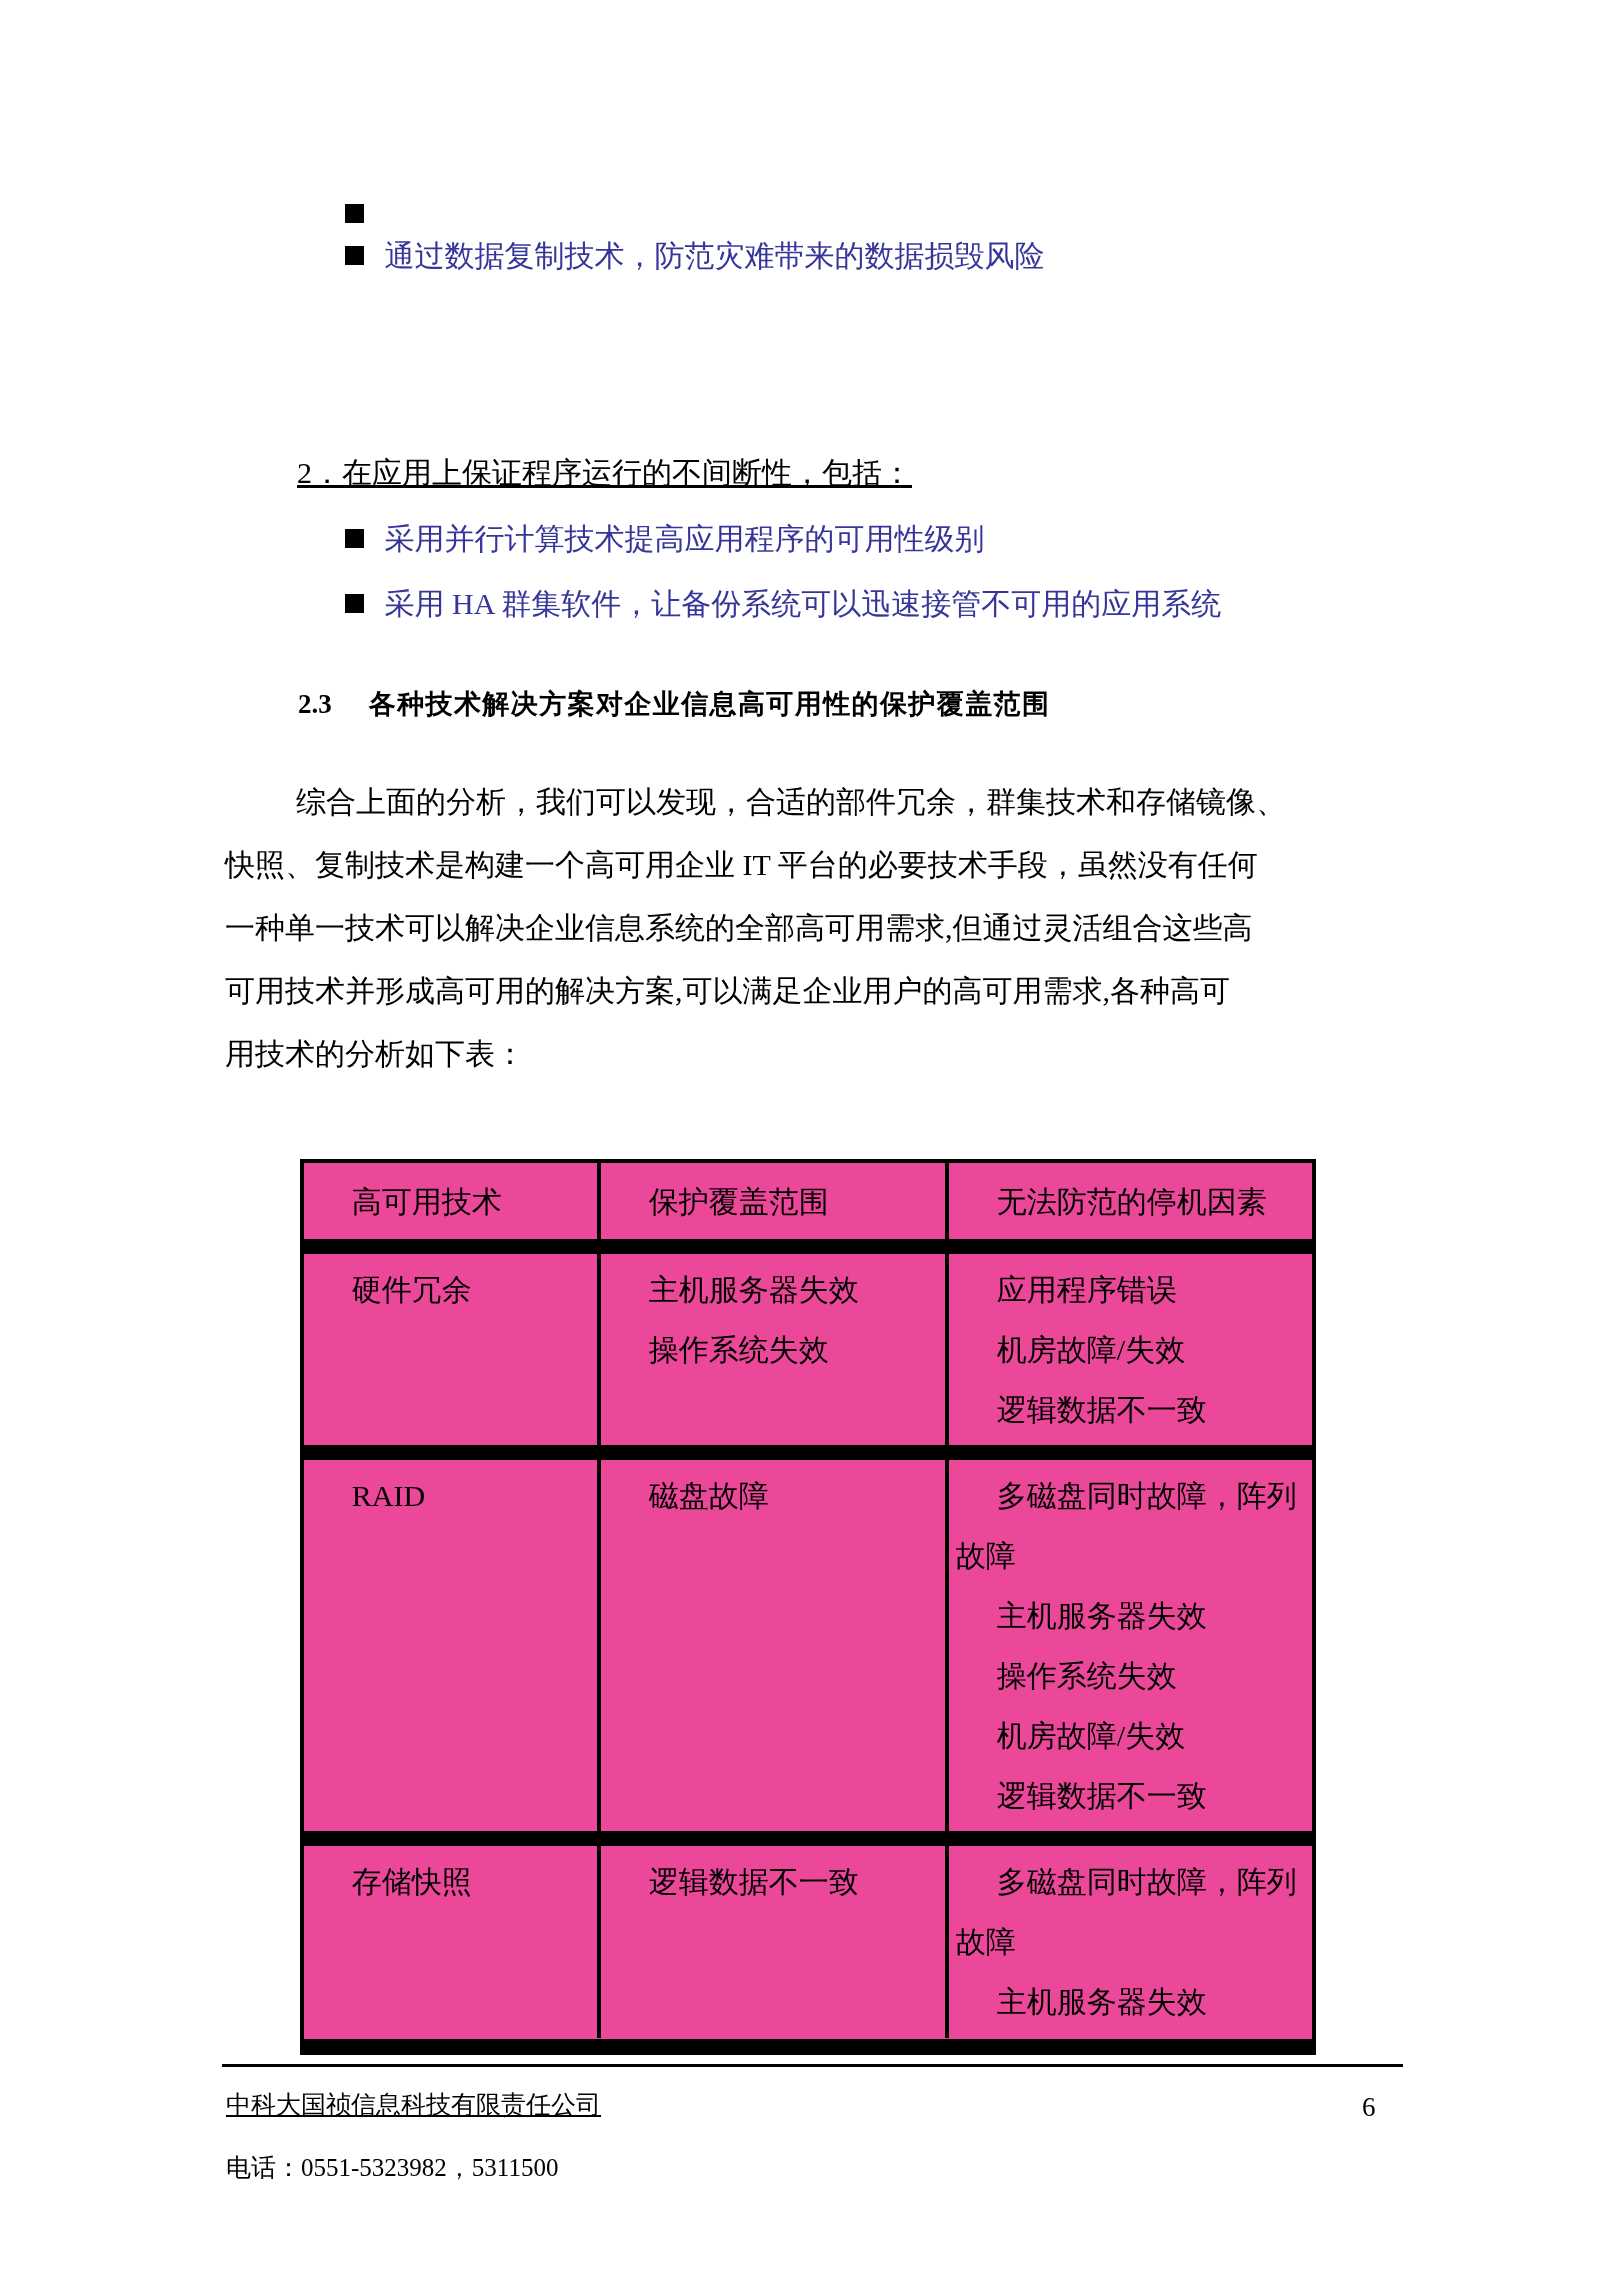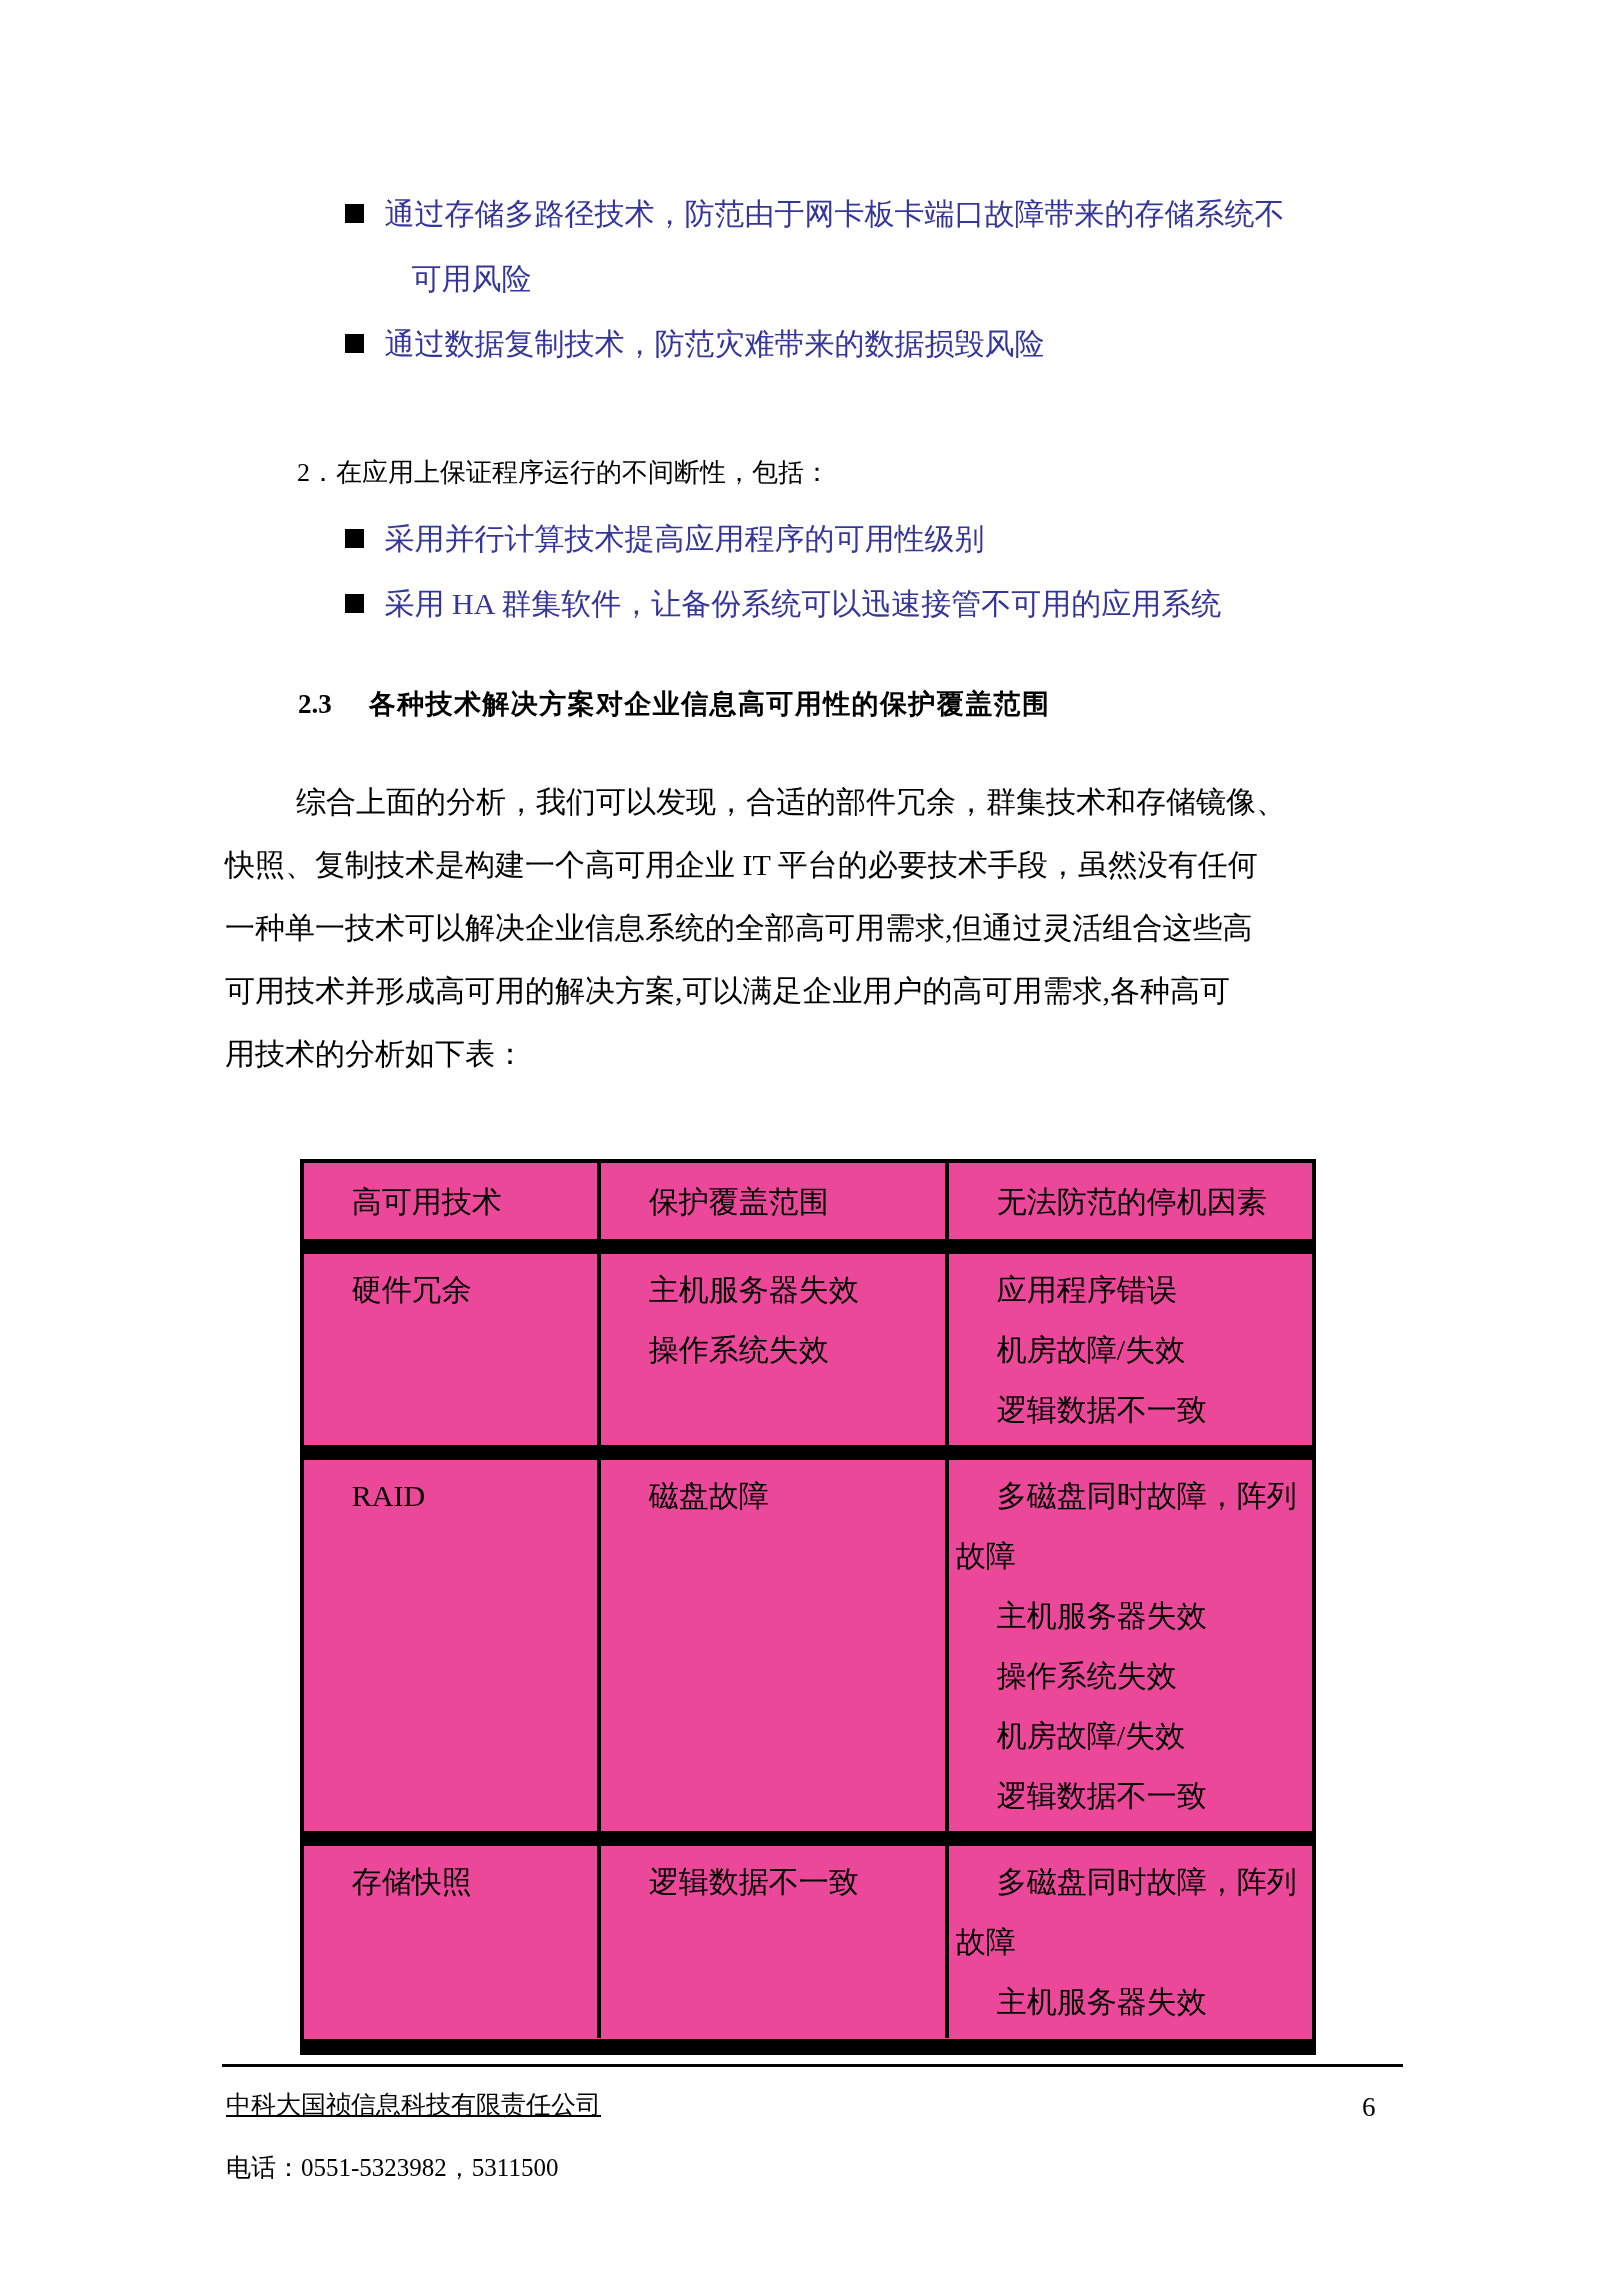--- a/index.html
+++ b/index.html
@@ -23,21 +23,21 @@
   .bullet-text{
     margin-left:20.5px;
     font-size:30px;line-height:65px;
     color:var(--accent,#36369a);
     white-space:pre-line;
     padding-left:27px;text-indent:-27px;
   }
   
   #numbered-item{
     position:absolute;top:440px;left:297px;
-    font-size:26px;line-height:65px;
+    font-size:30px;line-height:65px;text-decoration:underline;
   }
   
   #section-heading{
     position:absolute;top:672px;left:298px;
     display:flex;gap:37px;align-items:baseline;
     font-weight:bold;font-size:27px;line-height:65px;
   }
   #section-heading .heading-title{
     font-family:"Liberation Sans","DejaVu Sans",sans-serif;
     letter-spacing:1.4px;
@@ -95,22 +95,20 @@
   }
 </style>
 </head>
 <body>
 
 <div class="page">
 
   <div class="bullet-list" id="storage-bullets">
     <div class="bullet-item">
       <span class="bullet-square"></span>
-      <span class="bullet-text">通过存储多路径技术，防范由于网卡板卡端口故障带来的存储系统不
-可用风险</span>
     </div>
     <div class="bullet-item">
       <span class="bullet-square"></span>
       <span class="bullet-text">通过数据复制技术，防范灾难带来的数据损毁风险</span>
     </div>
   </div>
 
   <div id="numbered-item">2．在应用上保证程序运行的不间断性，包括：</div>
 
   <div class="bullet-list" id="app-bullets">

